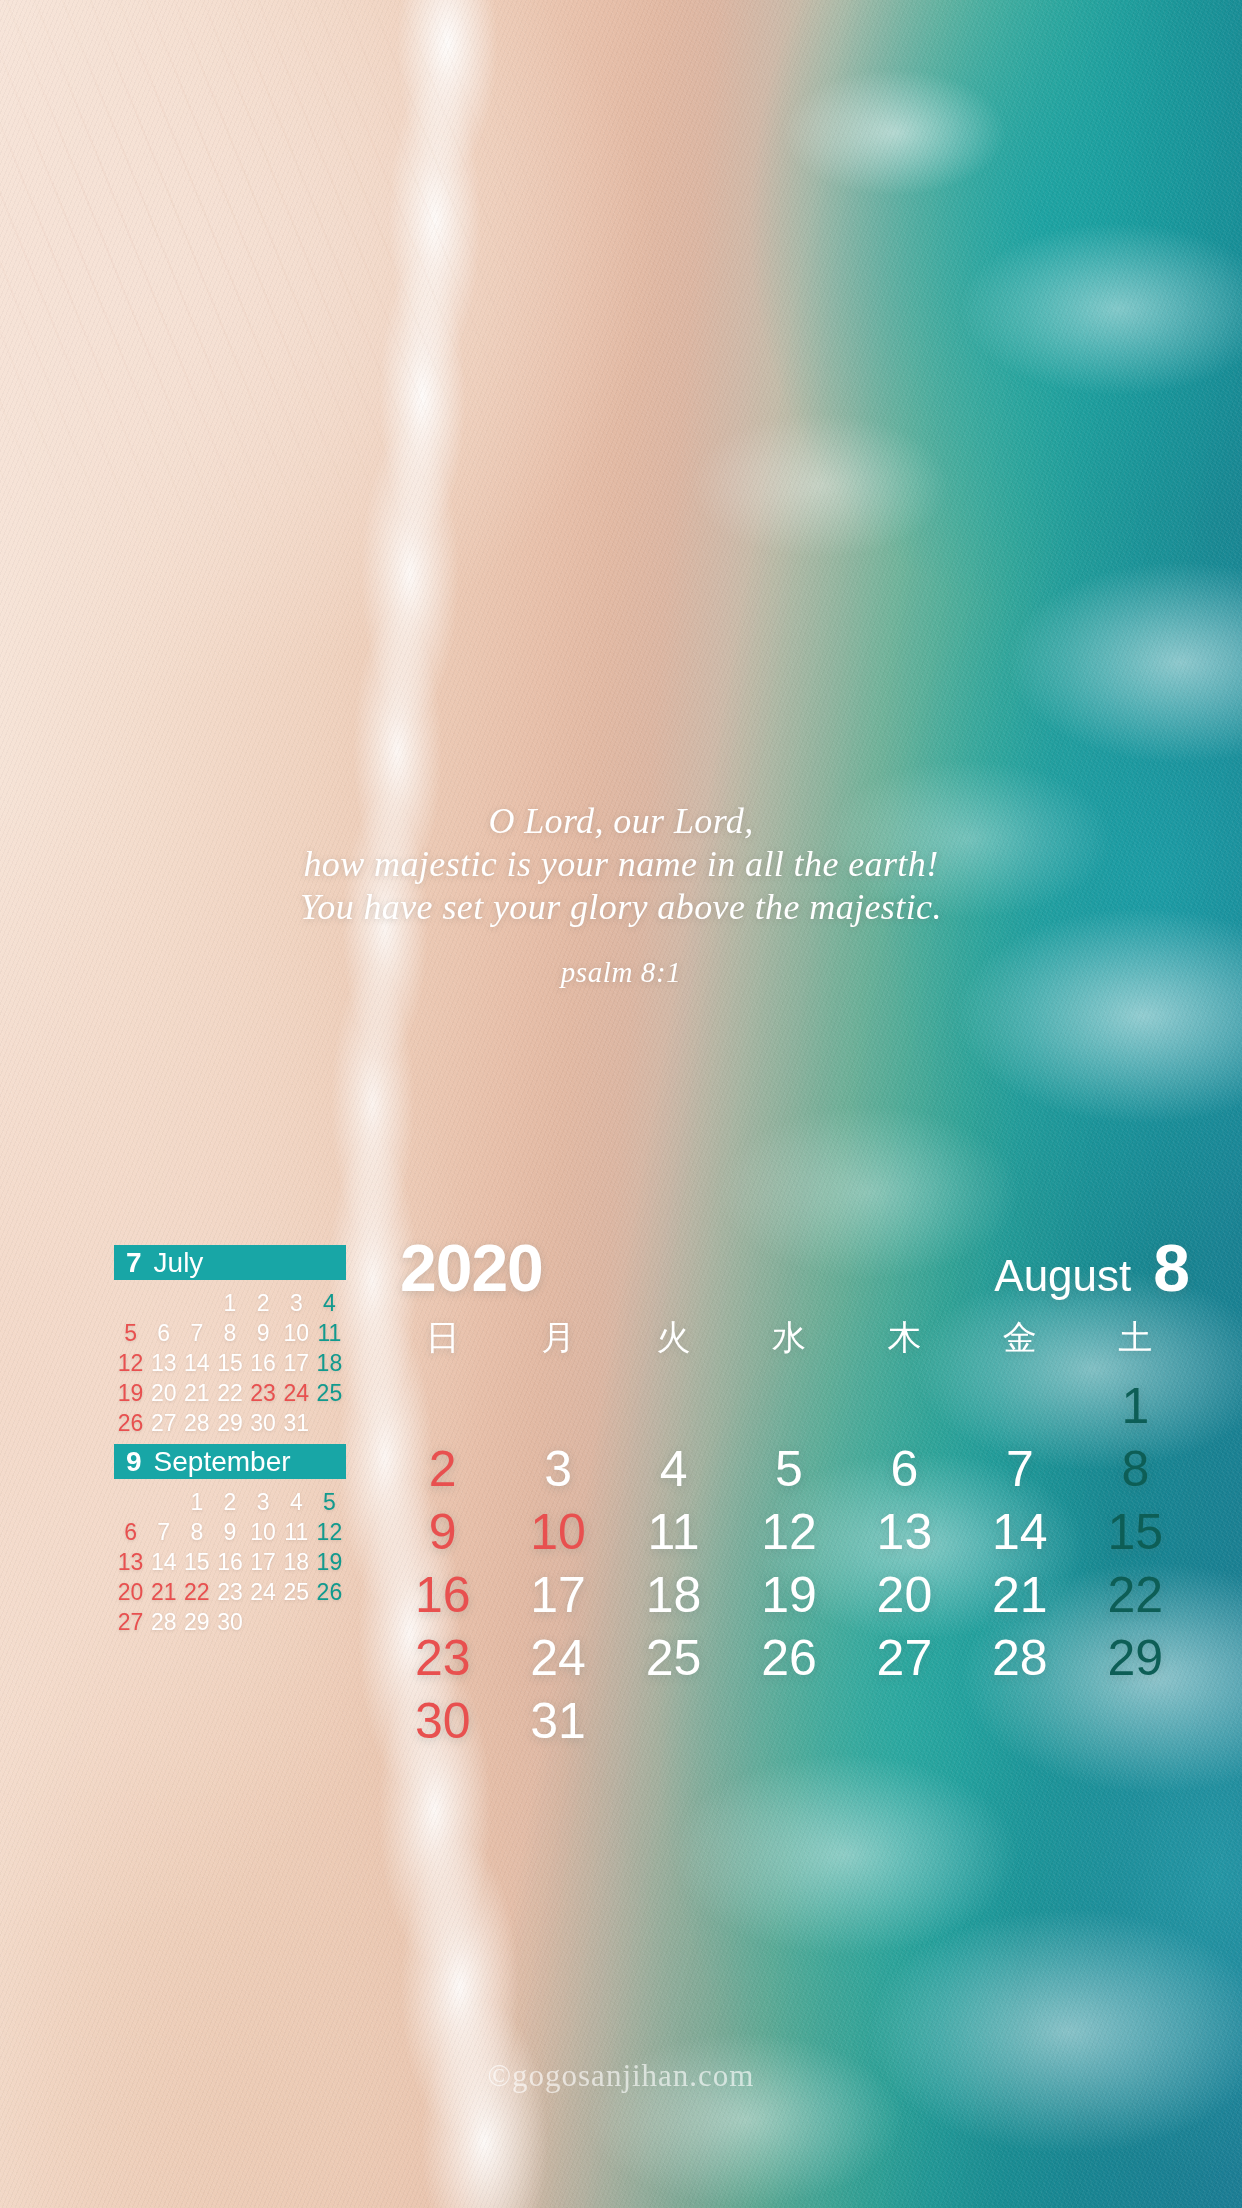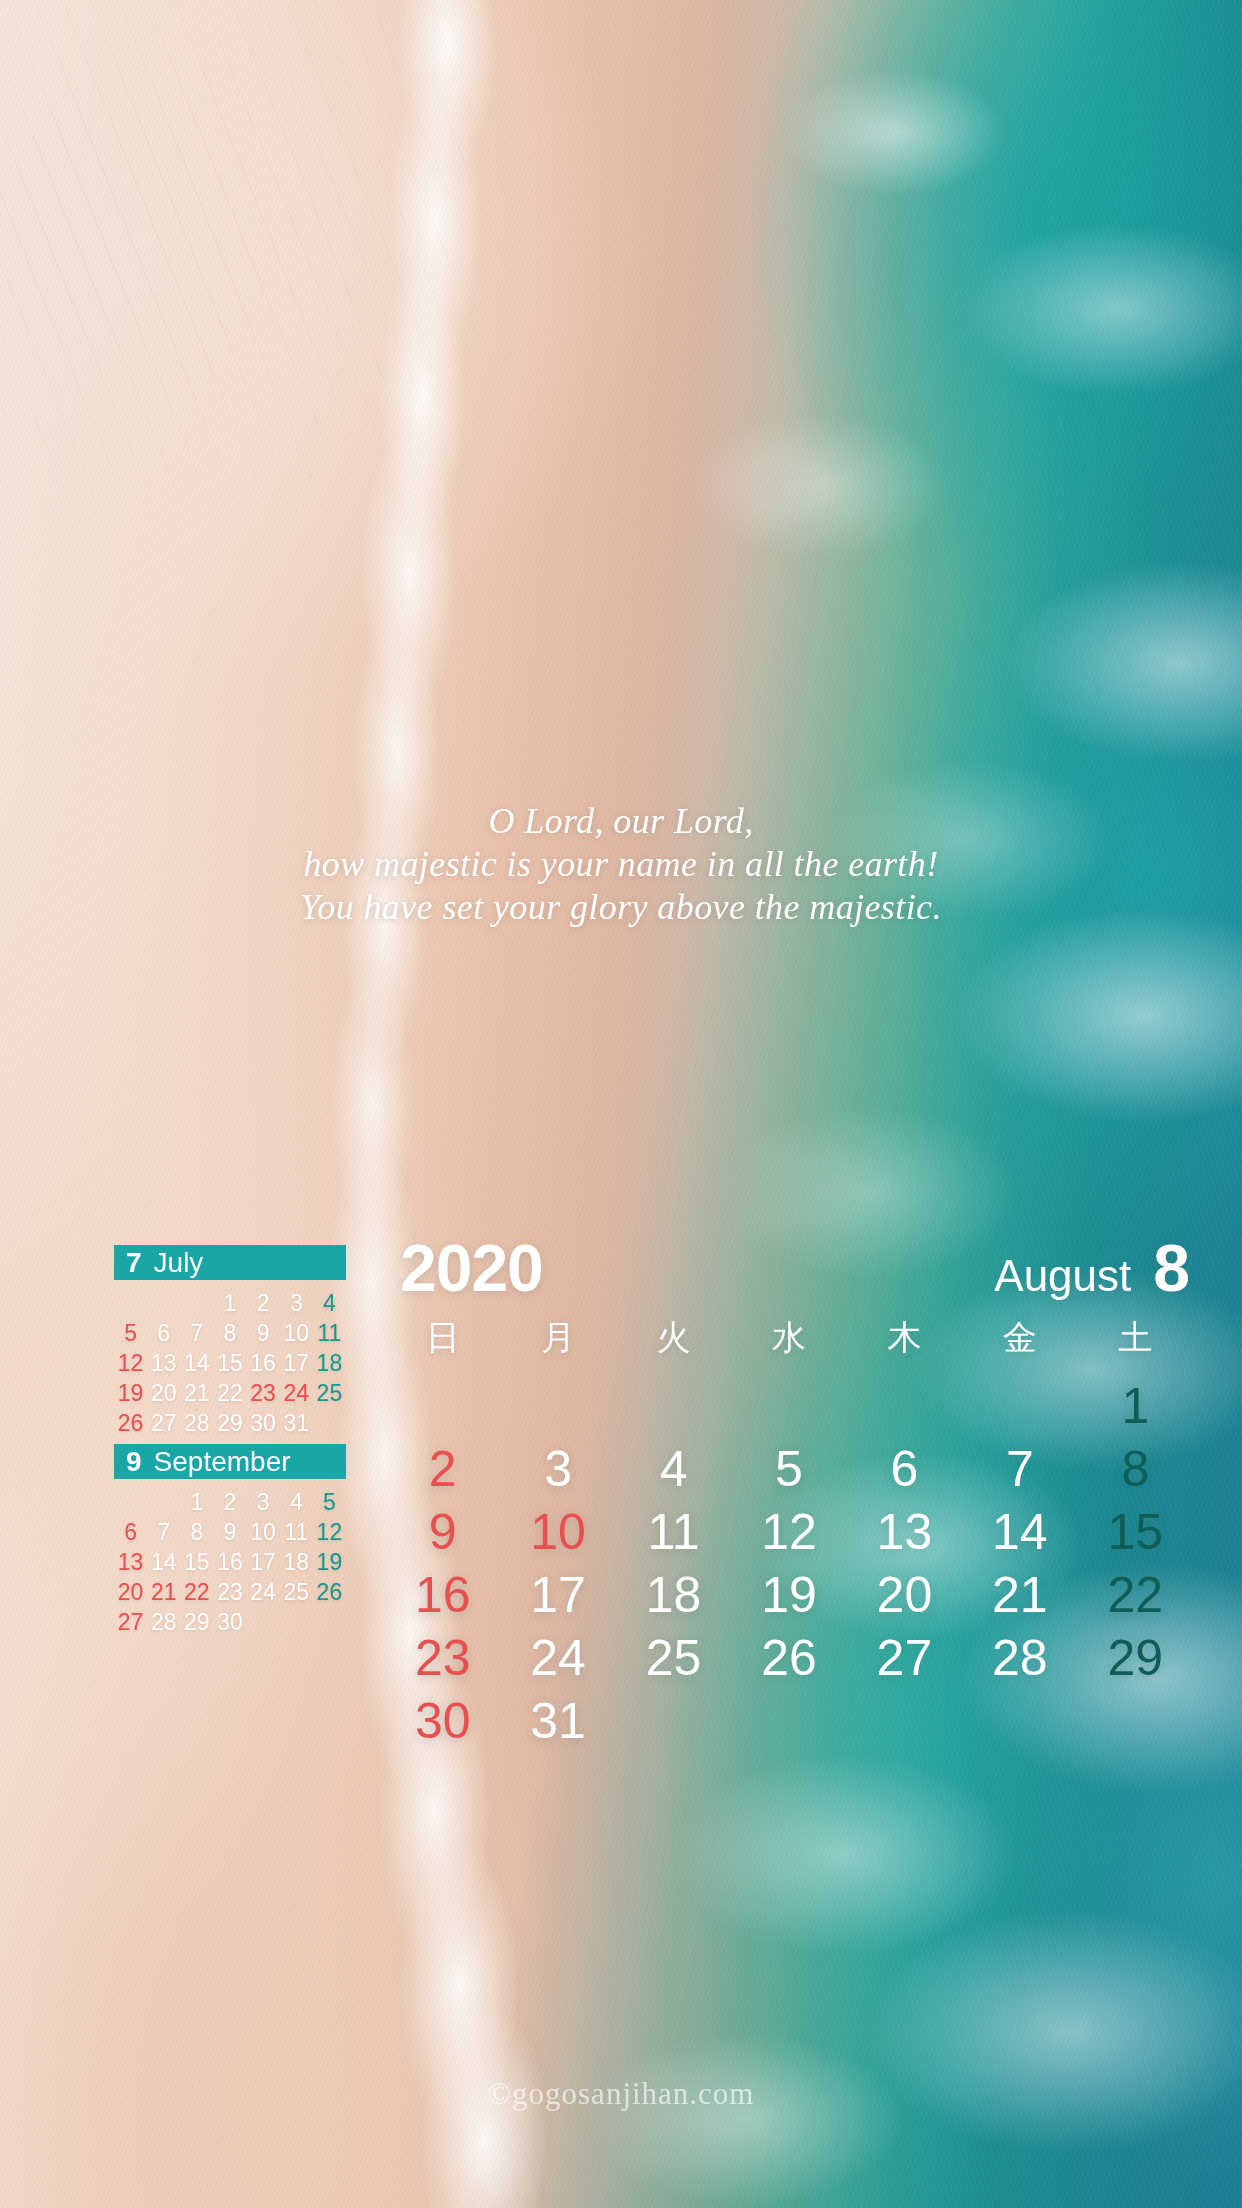--- a/index.html
+++ b/index.html
@@ -251,40 +251,40 @@
   
   .watermark {
     position: absolute;
     left: 0; right: 0;
     top: 2058px;
     text-align: center;
     font-family: "Liberation Serif", serif;
     color: rgba(255,255,255,.62);
     font-size: 31px;
     letter-spacing: 1px;
-    margin-top: 18px;
   }
 </style>
 </head>
 <body>
 
 <div id="page">
 
   <div class="bg-layer bg-sand"></div>
   <div class="bg-layer bg-ocean"></div>
   <div class="bg-layer bg-shallow"></div>
   <div class="bg-layer bg-foam"></div>
   <div class="bg-layer bg-whitewater"></div>
   <div class="bg-layer bg-ripple"></div>
   <div class="bg-layer bg-grain"></div>
 
   <div class="verse">
     <span class="line">O Lord, our Lord,</span>
     <span class="line">how majestic is your name in all the earth!</span>
     <span class="line">You have set your glory above the majestic.</span>
+    <span class="ref">psalm 8:1</span>
   </div>
 
   <div class="mini july">
     <div class="mini-head">
       <span class="num">7</span>
       <span class="name">July</span>
     </div>
     <div class="mini-grid" id="mini-grid-july">
         <span class="cell empty"></span>
         <span class="cell empty"></span>

